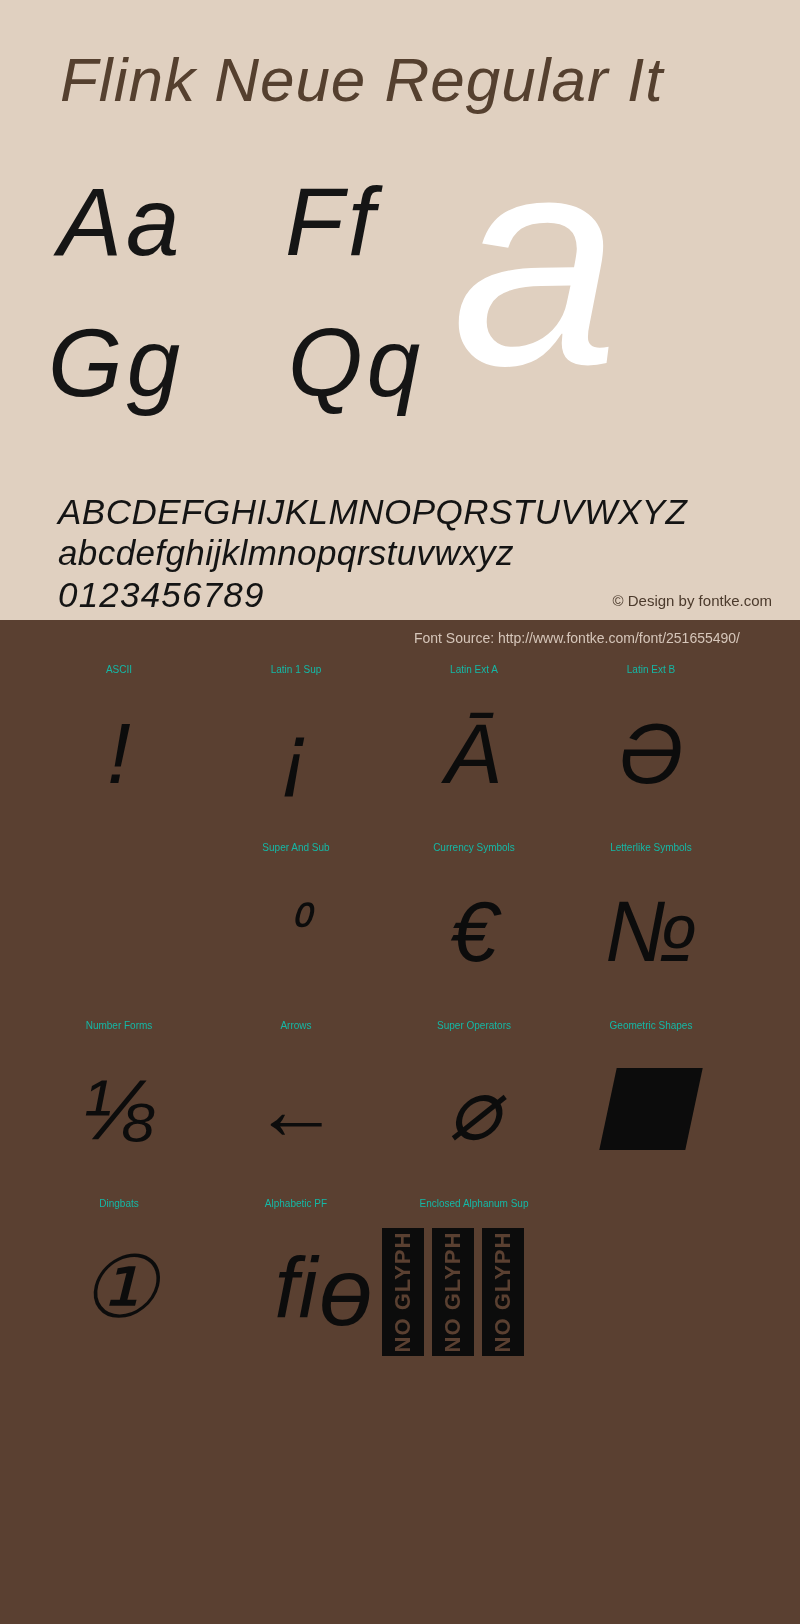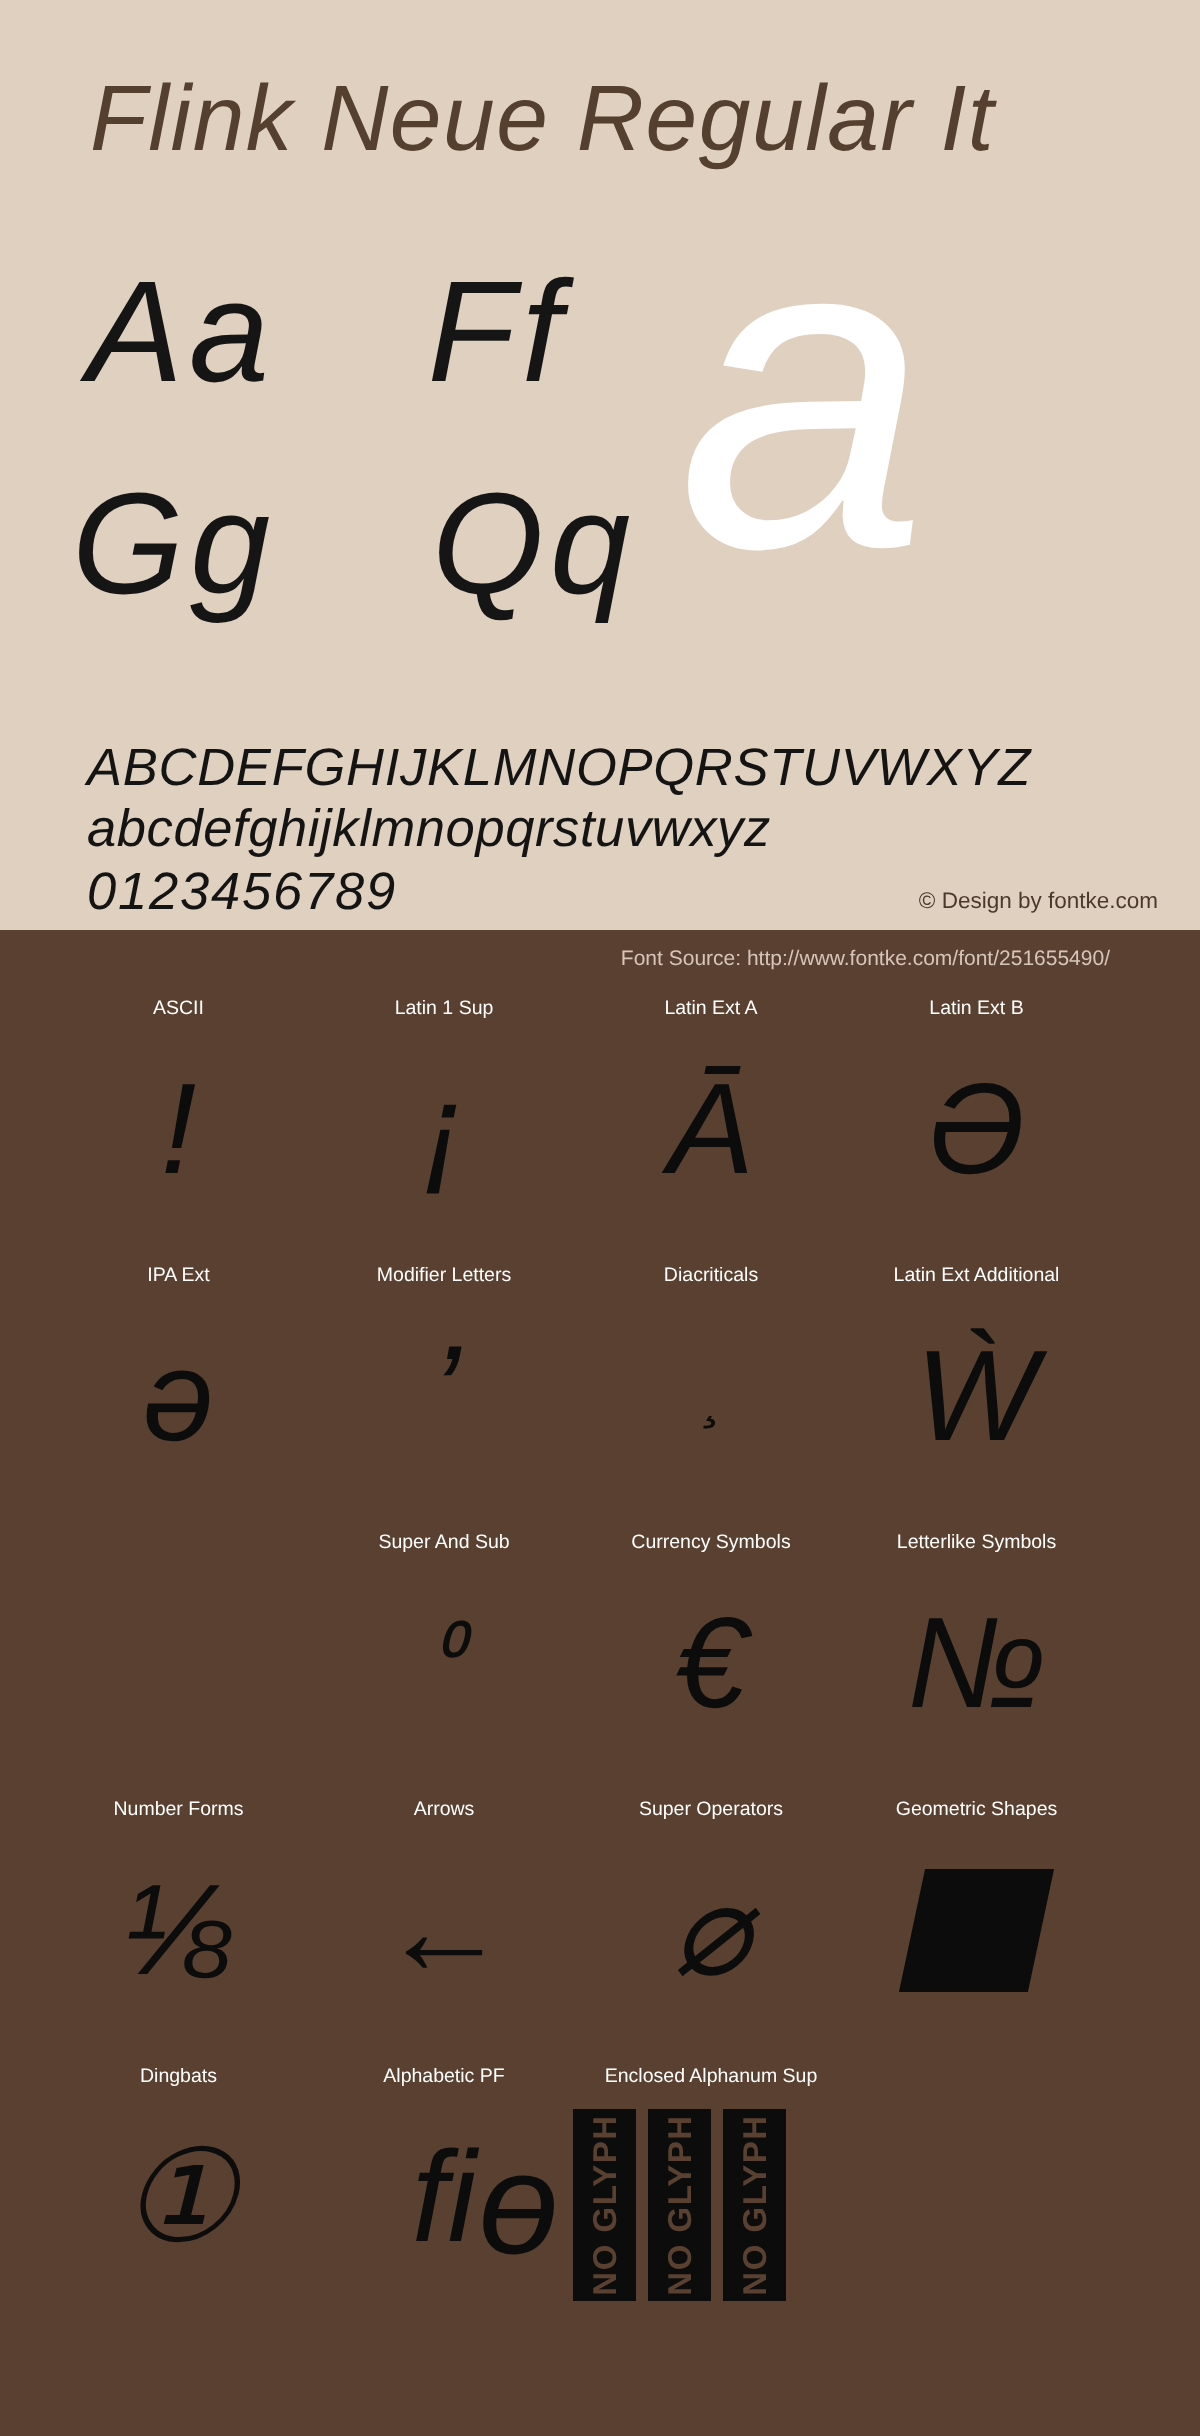--- a/index.html
+++ b/index.html
@@ -139,22 +139,22 @@
   .cell.c0 { left: 30px; }
   .cell.c1 { left: 207px; }
   .cell.c2 { left: 385px; }
   .cell.c3 { left: 562px; }
 
   .cell-label {
     position: absolute;
     left: 0;
     top: 10px;
     width: 100%;
-    font-size: 13px;
-    color: #ffffff;
+    font-size: 10px;
+    color: #14b8a6;
     font-family: "Liberation Sans", sans-serif;
     white-space: nowrap;
   }
   .cell-glyph {
     position: absolute;
     left: 0;
     top: 24px;
     width: 100%;
     height: 150px;
     display: flex;
@@ -261,38 +261,20 @@
       <div class="cell c2">
         <div class="cell-label">Latin Ext A</div>
         <div class="cell-glyph">Ā</div>
       </div>
       <div class="cell c3">
         <div class="cell-label">Latin Ext B</div>
         <div class="cell-glyph">Ə</div>
       </div>
     </div>
 
-    <div class="grid-row">
-      <div class="cell c0">
-        <div class="cell-label">IPA Ext</div>
-        <div class="cell-glyph">ə</div>
-      </div>
-      <div class="cell c1">
-        <div class="cell-label">Modifier Letters</div>
-        <div class="cell-glyph">ʼ</div>
-      </div>
-      <div class="cell c2">
-        <div class="cell-label">Diacriticals</div>
-        <div class="cell-glyph tiny">̧</div>
-      </div>
-      <div class="cell c3">
-        <div class="cell-label">Latin Ext Additional</div>
-        <div class="cell-glyph">Ẁ</div>
-      </div>
-    </div>
 
     <div class="grid-row">
       <div class="cell c1">
         <div class="cell-label">Super And Sub</div>
         <div class="cell-glyph small">⁰</div>
       </div>
       <div class="cell c2">
         <div class="cell-label">Currency Symbols</div>
         <div class="cell-glyph">€</div>
       </div>

